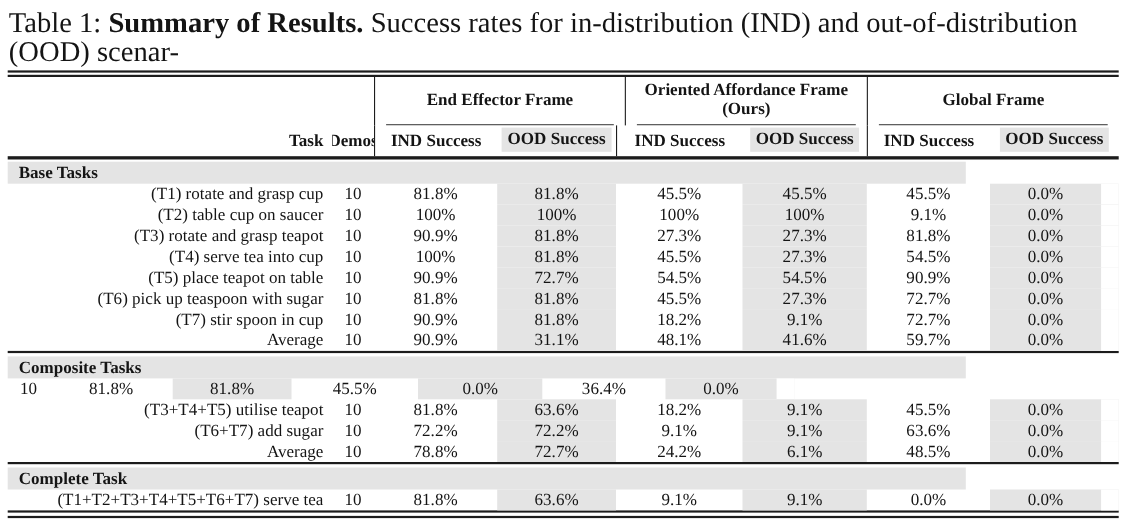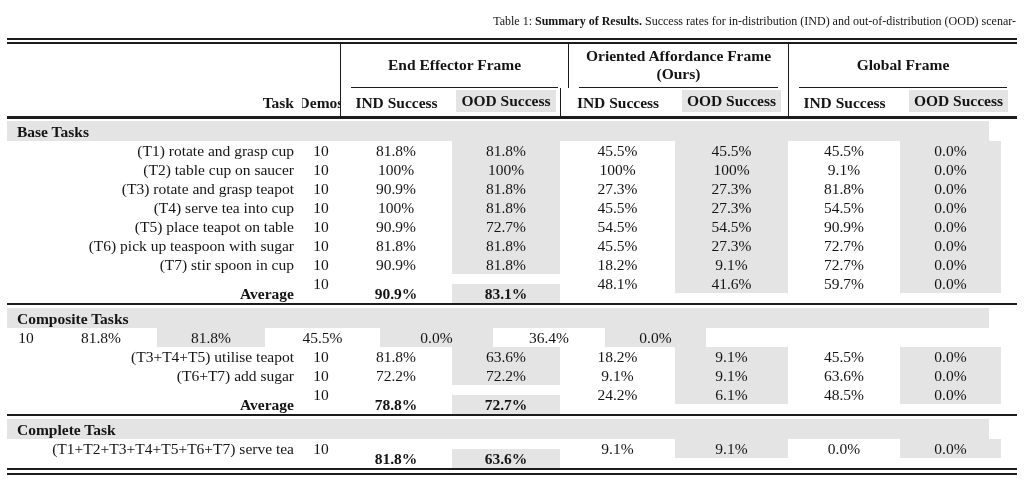--- a/index.html
+++ b/index.html
@@ -3,21 +3,21 @@
 <meta charset="utf-8">
 <style>
   html,body{margin:0;padding:0;background:#ffffff;}
   body{
     width:1024px;height:480px;overflow:hidden;
     font-family:"Liberation Serif","DejaVu Serif",serif;
     color:#141414;
     --shade:#e4e4e4;--rule:#1c1c1c;
   }
   
-  .caption{margin:8px 8px 4px 8px;font-size:12px;line-height:26px;text-align:right;}
+  .caption{margin:8px 8px 4px 8px;font-size:26px;line-height:26px;}
   .cap-line{display:block;}
   .caption b{font-weight:bold;}
   
   .table-wrap{margin:2px 7px 0 7px;width:1010px;}
   .rule-top{height:2px;border-top:2px solid var(--rule);border-bottom:2px solid var(--rule);}
   .rule-thick{height:0;border-top:3px solid var(--rule);margin-bottom:2px;}
   .mid-rule{height:3px;border-top:2px solid var(--rule);}
   .rule-bottom{height:3px;border-top:2px solid var(--rule);border-bottom:2px solid var(--rule);}
   .row{display:flex;}
   .cell{
@@ -35,24 +35,24 @@
   .hrow1 .cell{height:44px;padding:0;}
   .grp-inner{
     flex:1;align-self:stretch;margin:0 10px;
     border-bottom:1.5px solid var(--rule);
     display:flex;align-items:center;justify-content:center;
     text-align:center;font-weight:bold;font-size:15.5px;line-height:18px;padding-bottom:2px;
     white-space:normal;
   }
   .hrow2 .cell{height:28px;font-weight:bold;align-items:flex-end;padding-bottom:4px;}
   .chip{background:var(--shade);padding:1px 5px 2px 5px;}
-  .band .cell{width:982px;background:var(--shade);justify-content:flex-start;padding-left:10px;font-weight:bold;height:20px;}
+  .band .cell{width:871px;background:var(--shade);justify-content:flex-start;padding-left:10px;font-weight:bold;height:20px;}
   .shade{background:var(--shade);}
   .c7.shade{border-right:16px solid #ffffff;}
-  .b{font-weight:bold;margin-top:10px;}
+  .b{font-weight:normal;}
 </style>
 </head>
 <body>
 
 <div class="caption">
   <span class="cap-line"><b style="font-weight:normal;">Table 1:</b> <b>Summary of Results.</b> <span>Success rates for in-distribution (IND) and out-of-distribution (OOD) scenar-</span></span>
 </div>
 
 <div class="table-wrap">
   <div class="rule-top"></div>
@@ -160,21 +160,21 @@
         <div class="cell c3 shade">81.8%</div>
         <div class="cell c4">18.2%</div>
         <div class="cell c5 shade">9.1%</div>
         <div class="cell c6">72.7%</div>
         <div class="cell c7 shade">0.0%</div>
       </div>
       <div class="row">
         <div class="cell c0 b">Average</div>
         <div class="cell c1">10</div>
         <div class="cell c2 b">90.9%</div>
-        <div class="cell c3 shade b">83.1%</div>
+        <div class="cell c3 shade b">31.1%</div>
         <div class="cell c4">48.1%</div>
         <div class="cell c5 shade">41.6%</div>
         <div class="cell c6">59.7%</div>
         <div class="cell c7 shade">0.0%</div>
       </div>
       <div class="mid-rule"></div>
       <div class="row band">
         <div class="cell">Composite Tasks</div>
       </div>
       <div class="row">

